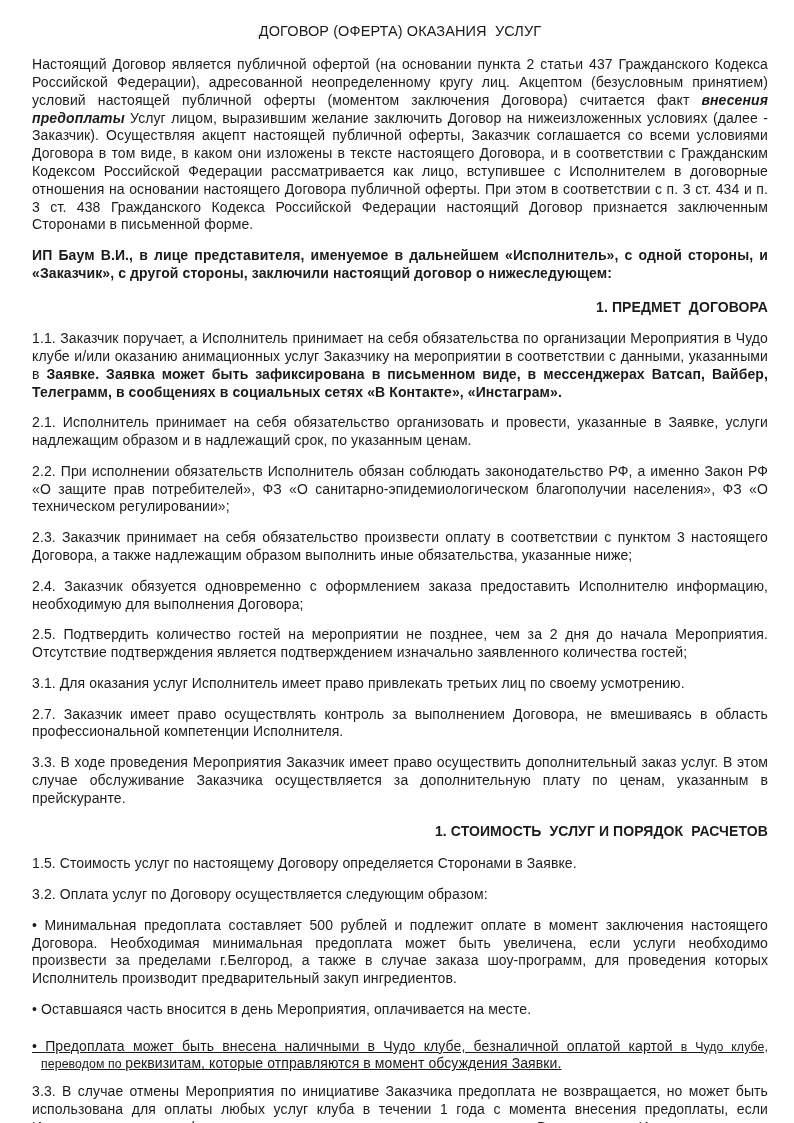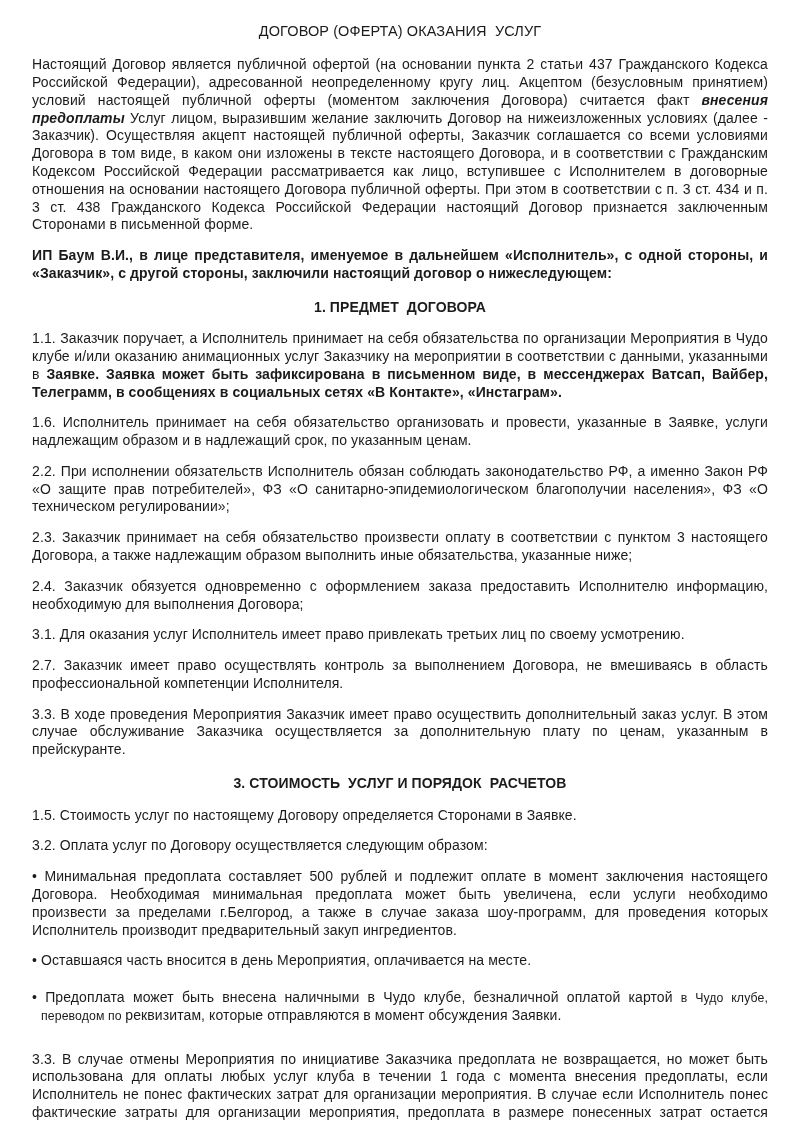--- a/index.html
+++ b/index.html
@@ -20,53 +20,54 @@
   .doc-title {
     font-size: 14.5px;
     font-weight: normal;
     text-align: center;
     margin: 2px 0 16px 0;
     white-space: pre-wrap;
   }
   .blk { margin: 0 0 13px 0; }
   .paragraph { text-align: justify; }
   .heading {
-    text-align: center;
+    text-align: right;
     font-weight: bold;
     white-space: pre-wrap;
     margin: 16px 0 14px 0;
     font-size: 14px;
   }
   .bullet { text-align: justify; }
   .bullet .marker { display: inline; }
   [data-name="payment-bullet-1"] { }
   [data-name="payment-bullet-2"] { margin-bottom: 19px; }
-  [data-name="payment-bullet-3"] { padding-left: 9px; text-indent: -9px; margin-bottom: 26px; }
+  [data-name="payment-bullet-3"] { padding-left: 9px; text-indent: -9px; margin-bottom: 10px; text-decoration: underline; }
   .b { font-weight: bold; }
   .i { font-style: italic; }
   .small { font-size: 12.3px; }
 </style>
 </head>
 <body>
 
 <div class="page" data-name="contract-document-page">
   <h1 class="doc-title" data-name="contract-title">ДОГОВОР (ОФЕРТА) ОКАЗАНИЯ  УСЛУГ</h1>
   <div data-name="document-body">
       <p class="blk paragraph" data-name="preamble-paragraph"><span data-name="text-run">Настоящий Договор является публичной офертой (на основании пункта 2 статьи 437 Гражданского Кодекса Российской Федерации), адресованной неопределенному кругу лиц. Акцептом (безусловным принятием) условий настоящей публичной оферты (моментом заключения Договора) считается факт </span><span class="b i" data-name="text-run">внесения  предоплаты</span><span data-name="text-run"> Услуг лицом, выразившим желание заключить Договор на нижеизложенных условиях (далее - Заказчик).  Осуществляя акцепт настоящей публичной оферты, Заказчик соглашается со всеми условиями Договора в том виде, в каком они изложены в тексте настоящего Договора, и в соответствии с Гражданским Кодексом Российской Федерации рассматривается как лицо, вступившее с Исполнителем в договорные отношения на основании настоящего Договора публичной оферты. При этом в соответствии с п. 3 ст. 434 и п. 3 ст. 438 Гражданского Кодекса Российской Федерации настоящий Договор признается заключенным Сторонами в письменной форме.</span></p>
       <p class="blk paragraph" data-name="parties-paragraph"><span class="b" data-name="text-run">ИП Баум В.И., в лице представителя, именуемое в дальнейшем «Исполнитель»,  с одной стороны,  и «Заказчик»,  с другой стороны, заключили настоящий договор о нижеследующем:</span></p>
       <h2 class="blk heading" data-name="section-1-heading"><span data-name="text-run">1. ПРЕДМЕТ  ДОГОВОРА</span></h2>
       <p class="blk paragraph" data-name="clause-1-1"><span data-name="text-run">1.1. Заказчик поручает, а Исполнитель принимает на себя обязательства по организации Мероприятия в Чудо клубе и/или оказанию анимационных услуг Заказчику на мероприятии в соответствии с данными, указанными в </span><span class="b" data-name="text-run">Заявке. Заявка может быть зафиксирована в письменном виде, в мессенджерах Ватсап, Вайбер, Телеграмм, в сообщениях в социальных сетях «В Контакте», «Инстаграм».</span></p>
-      <p class="blk paragraph" data-name="clause-2-1"><span data-name="text-run">1.6. Исполнитель принимает на себя обязательство организовать и провести, указанные в Заявке, услуги надлежащим образом и в надлежащий срок, по указанным ценам.</span></p>
+      <p class="blk paragraph" data-name="clause-2-1"><span data-name="text-run">2.1. Исполнитель принимает на себя обязательство организовать и провести, указанные в Заявке, услуги надлежащим образом и в надлежащий срок, по указанным ценам.</span></p>
       <p class="blk paragraph" data-name="clause-2-2"><span data-name="text-run">2.2. При исполнении обязательств Исполнитель обязан соблюдать законодательство РФ, а именно Закон РФ «О защите прав потребителей», ФЗ «О санитарно-эпидемиологическом благополучии населения», ФЗ «О техническом регулировании»;</span></p>
       <p class="blk paragraph" data-name="clause-2-3"><span data-name="text-run">2.3. Заказчик принимает на себя обязательство произвести оплату в соответствии с пунктом 3 настоящего Договора, а также надлежащим образом выполнить иные обязательства, указанные ниже;</span></p>
       <p class="blk paragraph" data-name="clause-2-4"><span data-name="text-run">2.4. Заказчик обязуется одновременно  с оформлением заказа предоставить Исполнителю информацию, необходимую для выполнения Договора;</span></p>
+      <p class="blk paragraph" data-name="clause-2-5"><span data-name="text-run">2.5. Подтвердить количество гостей на мероприятии не позднее, чем за 2 дня до начала Мероприятия. Отсутствие подтверждения является подтверждением изначально заявленного количества гостей;</span></p>
       <p class="blk paragraph" data-name="clause-2-6"><span data-name="text-run">3.1. Для оказания услуг Исполнитель имеет право привлекать третьих лиц по своему усмотрению.</span></p>
       <p class="blk paragraph" data-name="clause-2-7"><span data-name="text-run">2.7. Заказчик имеет право осуществлять контроль за выполнением Договора, не вмешиваясь в область профессиональной компетенции Исполнителя.</span></p>
       <p class="blk paragraph" data-name="clause-2-8"><span data-name="text-run">3.3. В ходе проведения Мероприятия Заказчик имеет право осуществить дополнительный заказ услуг. В этом случае обслуживание Заказчика осуществляется за дополнительную плату по ценам, указанным в прейскуранте.</span></p>
-      <h2 class="blk heading" data-name="section-3-heading"><span data-name="text-run">3. СТОИМОСТЬ  УСЛУГ И ПОРЯДОК  РАСЧЕТОВ</span></h2>
+      <h2 class="blk heading" data-name="section-3-heading"><span data-name="text-run">1. СТОИМОСТЬ  УСЛУГ И ПОРЯДОК  РАСЧЕТОВ</span></h2>
       <p class="blk paragraph" data-name="clause-3-1"><span data-name="text-run">1.5. Стоимость услуг по настоящему Договору определяется  Сторонами в Заявке.</span></p>
       <p class="blk paragraph" data-name="clause-3-2"><span data-name="text-run">3.2. Оплата услуг по Договору осуществляется следующим образом:</span></p>
       <p class="blk bullet" data-name="payment-bullet-1"><span class="marker" data-name="bullet-marker-icon">• </span><span data-name="text-run">Минимальная предоплата составляет 500 рублей и подлежит оплате в момент заключения настоящего Договора. Необходимая минимальная предоплата может быть увеличена, если услуги необходимо произвести за пределами г.Белгород, а также в случае заказа шоу-программ, для проведения которых Исполнитель производит предварительный закуп ингредиентов.</span></p>
       <p class="blk bullet" data-name="payment-bullet-2"><span class="marker" data-name="bullet-marker-icon">• </span><span data-name="text-run">Оставшаяся часть вносится в день Мероприятия, оплачивается на месте.</span></p>
       <p class="blk bullet" data-name="payment-bullet-3"><span class="marker" data-name="bullet-marker-icon">• </span><span data-name="text-run">Предоплата может быть внесена наличными в Чудо клубе, безналичной оплатой картой </span><span class="small" data-name="text-run">в Чудо клубе, переводом по </span><span data-name="text-run">реквизитам, которые отправляются в момент обсуждения Заявки.</span></p>
       <p class="blk paragraph" data-name="clause-3-3"><span data-name="text-run">3.3. В случае отмены Мероприятия  по инициативе Заказчика предоплата не возвращается, но может быть использована для оплаты любых услуг клуба в течении 1 года с момента внесения предоплаты, если Исполнитель не понес фактических затрат для организации мероприятия. В случае если Исполнитель понес фактические затраты для организации мероприятия, предоплата в размере понесенных затрат остается собственностью Исполнителя.</span></p>
     </div>
 </div>
 
 </body></html>

